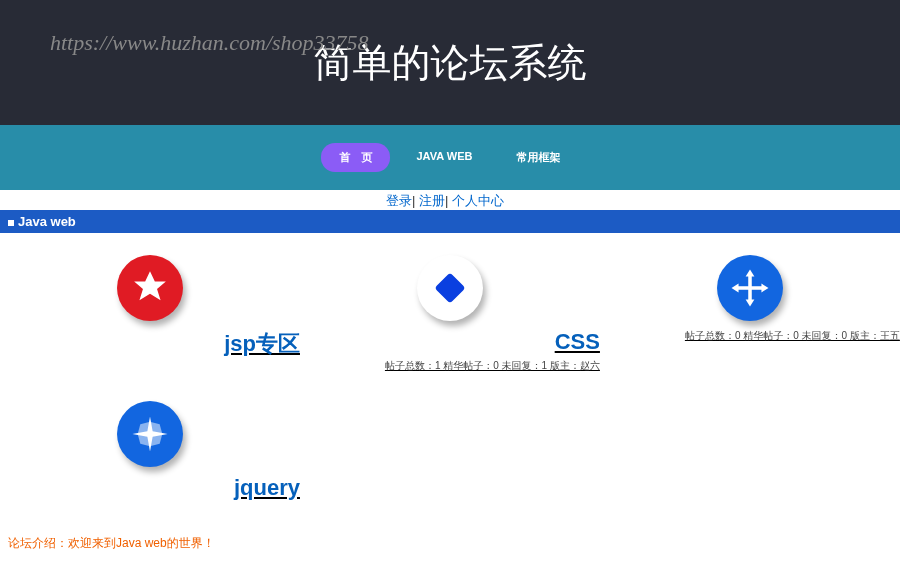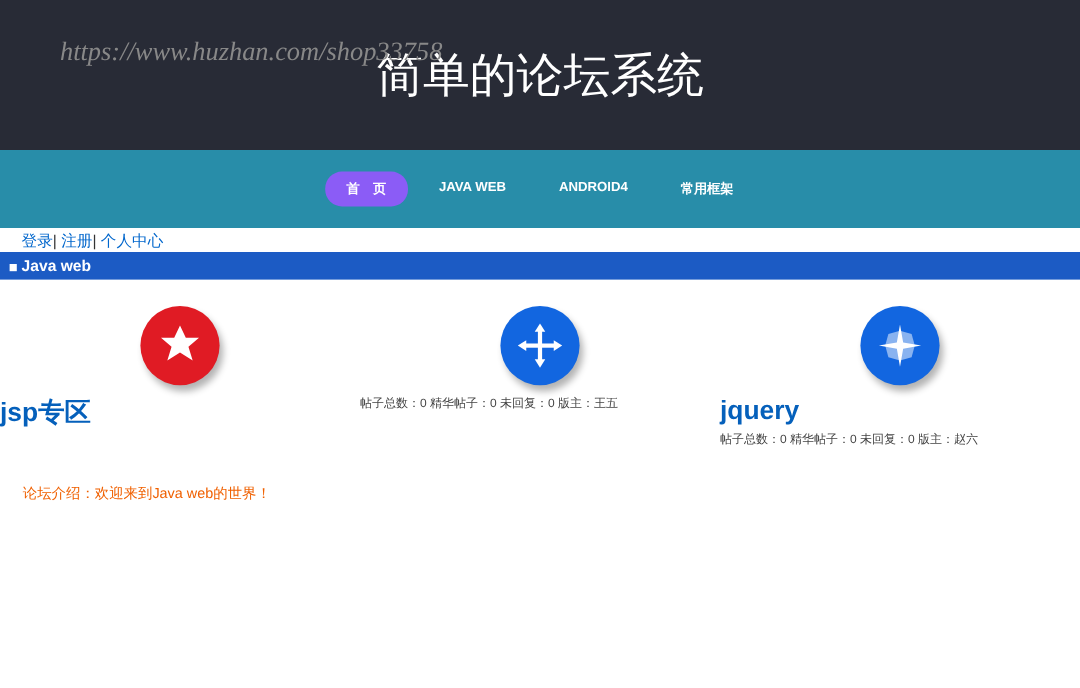--- a/index.html
+++ b/index.html
@@ -3,66 +3,74 @@
   <meta charset="utf-8">
   <style>
     * { margin: 0; padding: 0; box-sizing: border-box; }
     body { font-family: "Microsoft YaHei", Arial, sans-serif; background: #fff; width: 900px; }
     .header-dark { background: #282b36; height: 125px; position: relative; display: flex; align-items: center; justify-content: center; }
     .watermark-url { position: absolute; left: 50px; top: 30px; color: #888; font-size: 22px; font-style: italic; font-family: Liberation Serif, serif; }
     .page-title { color: #fff; font-size: 39px; font-weight: normal; }
     .nav-bar { background: #288da9; padding: 18px 0; display: flex; justify-content: center; gap: 8px; }
     .nav-item { color: #fff; font-size: 11px; font-weight: bold; padding: 7px 18px; border-radius: 14px; cursor: pointer; }
     .nav-item.active { background: #8b5cf6; }
-    .auth-bar { text-align: left; padding: 2px 10px 0 18px; font-size: 13px; }
+    .auth-bar { text-align: center; padding: 2px 10px 0 0; font-size: 13px; }
     .auth-link { color: #0066cc; cursor: pointer; }
     .auth-sep { color: #333; }
     .section-header { background: #1c5bc4; color: #fff; padding: 4px 8px; font-size: 13px; font-weight: bold; }
     .section-header .sq { display: inline-block; width: 6px; height: 6px; background: #fff; margin-right: 4px; vertical-align: middle; }
     .forum-grid { display: flex; flex-wrap: wrap; padding: 10px 0; }
-    .forum-card { width: 33.33%; text-align: left; padding: 12px 0 16px 0; }
+    .forum-card { width: 33.33%; text-align: right; padding: 12px 0 16px 0; text-decoration: underline; }
     .forum-icon { width: 66px; height: 66px; border-radius: 50%; margin: 0 auto 8px; display: flex; align-items: center; justify-content: center; box-shadow: 3px 5px 6px rgba(0,0,0,0.3); }
     .forum-title { color: #0560bb; font-size: 22px; font-weight: bold; margin-bottom: 4px; cursor: pointer; }
     .forum-stats { color: #444; font-size: 10px; }
-    .section-intro { color: #f06000; font-size: 12px; padding: 4px 19px; }
+    .section-intro { color: #f06000; font-size: 12px; padding: 4px 8px; }
     .wrap { position: relative; }
     .svg-inner { width: 44px; height: 44px; }
   </style>
 </head>
 <body>
 <div class="wrap">
 
 <div class="header-dark">
   <span class="watermark-url">https://www.huzhan.com/shop33758</span>
   <h1 class="page-title">简单的论坛系统</h1>
 </div>
 
 <div class="nav-bar" id="nav-bar">
       <div class="nav-item active">首　页</div>
       <div class="nav-item">JAVA WEB</div>
-      <div class="nav-item">ANDROID4</div>
       <div class="nav-item">常用框架</div>
     </div>
 
 <div class="auth-bar">
   <span class="auth-link">登录</span><span class="auth-sep">|</span>
   <span class="auth-link">注册</span><span class="auth-sep">|</span>
   <span class="auth-link">个人中心</span>
 </div>
 
 <div id="sections">
       <div class="section-header"><span class="sq"></span><span>Java web</span></div>
       <div class="forum-grid">
         <div class="forum-card">
           <div class="forum-icon" style="background:#e01b24;color:#e01b24">
             <svg class="svg-inner" viewBox="0 0 100 100">
               <polygon points="50,12 61,35 86,35 66,52 74,78 50,63 26,78 34,52 14,35 39,35" fill="#fff"></polygon>
             </svg>
           </div>
           <div class="forum-title">jsp专区</div>
+        </div>
+        <div class="forum-card">
+          <div class="forum-icon" style="background:#fff;color:#0a3fe0">
+            <svg class="svg-inner" viewBox="0 0 100 100">
+              <rect x="25" y="25" width="50" height="50" fill="currentColor" transform="rotate(45 50 50)" rx="8"></rect>
+            </svg>
+          </div>
+          <div class="forum-title">CSS</div>
+          <div class="forum-stats">帖子总数：1 精华帖子：0 未回复：1 版主：赵六</div>
         </div>
         <div class="forum-card">
           <div class="forum-icon" style="background:#1266e0;color:#1266e0">
             <svg class="svg-inner" viewBox="0 0 100 100">
               <g fill="#fff">
                 <polygon points="50,8 60,24 40,24"></polygon>
                 <polygon points="50,92 60,76 40,76"></polygon>
                 <polygon points="8,50 24,40 24,60"></polygon>
                 <polygon points="92,50 76,40 76,60"></polygon>
                 <rect x="46" y="20" width="8" height="60"></rect>
@@ -75,19 +83,18 @@
         <div class="forum-card">
           <div class="forum-icon" style="background:#1266e0;color:#1266e0">
             <svg class="svg-inner" viewBox="0 0 100 100">
               <g fill="#fff">
                 <polygon points="50,10 56,44 90,50 56,56 50,90 44,56 10,50 44,44"></polygon>
                 <polygon points="50,22 72,28 78,50 72,72 50,78 28,72 22,50 28,28" opacity="0.5"></polygon>
               </g>
             </svg>
           </div>
           <div class="forum-title">jquery</div>
-          <div class="forum-stats">帖子总数：0 精华帖子：0 未回复：0 版主：赵六</div>
         </div>
       </div>
       <div class="section-intro">论坛介绍：欢迎来到Java web的世界！</div>
     </div>
 
 </div>
 
 </body></html>

